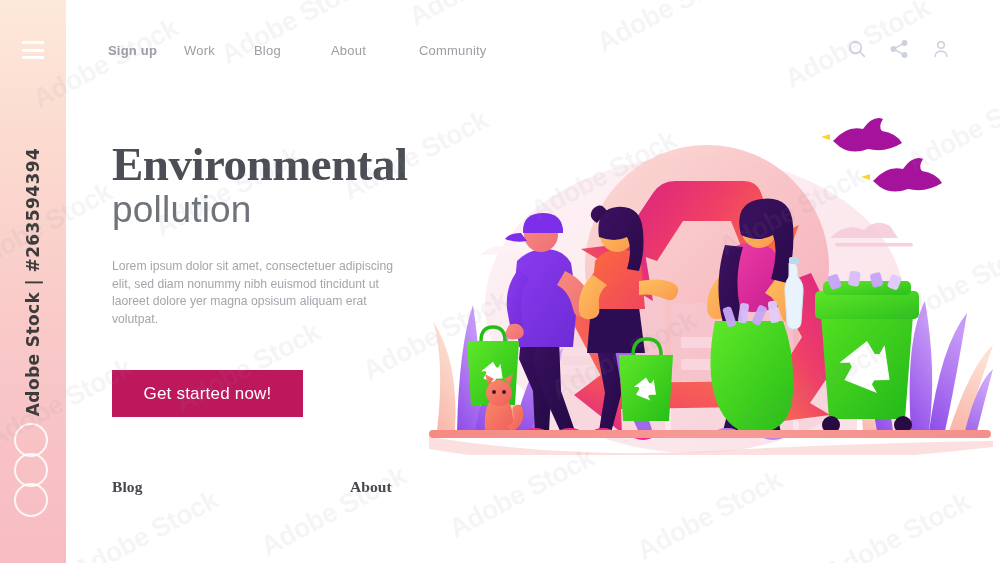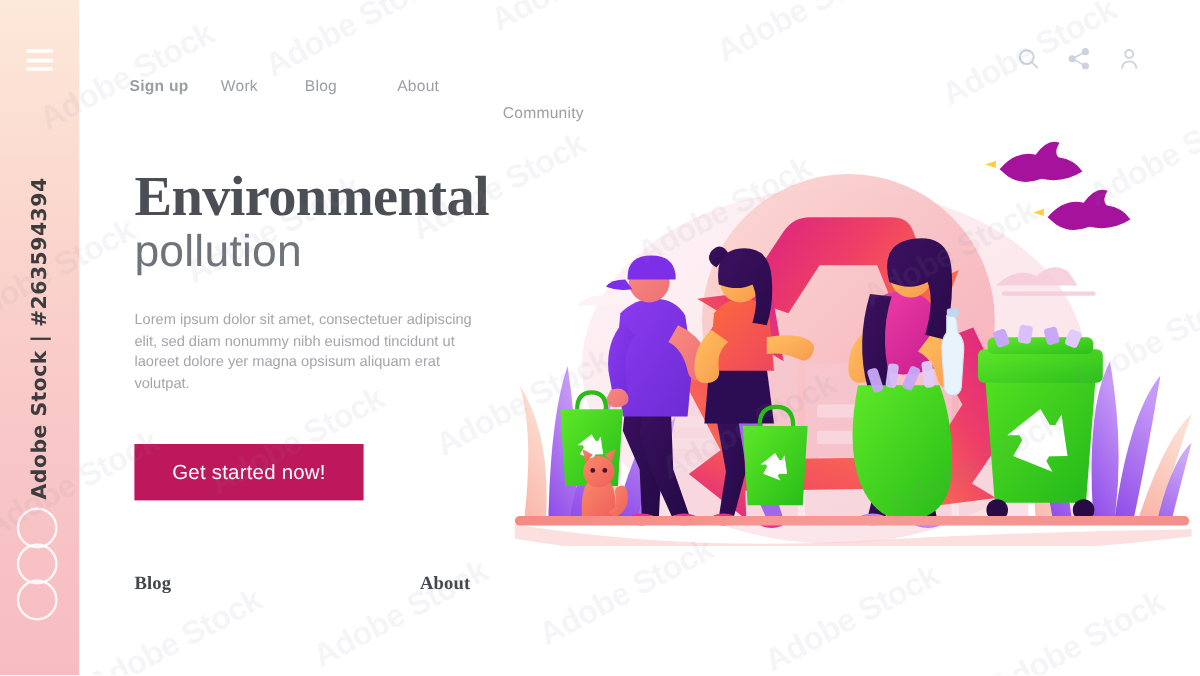--- a/index.html
+++ b/index.html
@@ -77,21 +77,21 @@
     color: #9b9ea3;
     letter-spacing: 0.2px;
     cursor: pointer;
     white-space: nowrap;
   }
   #nav .navslot { display: inline-block; }
   #navslot-0 { width: 76px; font-weight: bold; }
   #navslot-1 { width: 70px; }
   #navslot-2 { width: 77px; }
   #navslot-3 { width: 88px; }
-  #navslot-4 { width: auto; margin-top: 44px; }
+  #navslot-4 { width: auto; }
 
   #nav-icons {
     position: absolute;
     right: 48px; top: 38px;
     display: flex;
     gap: 20px;
     align-items: center;
   }
   .nav-icon {
     width: 22px; height: 22px;

